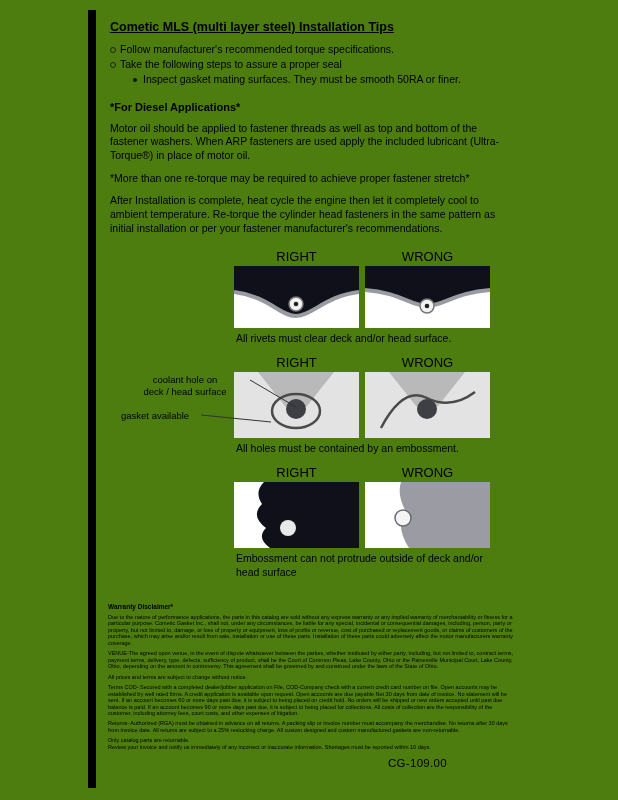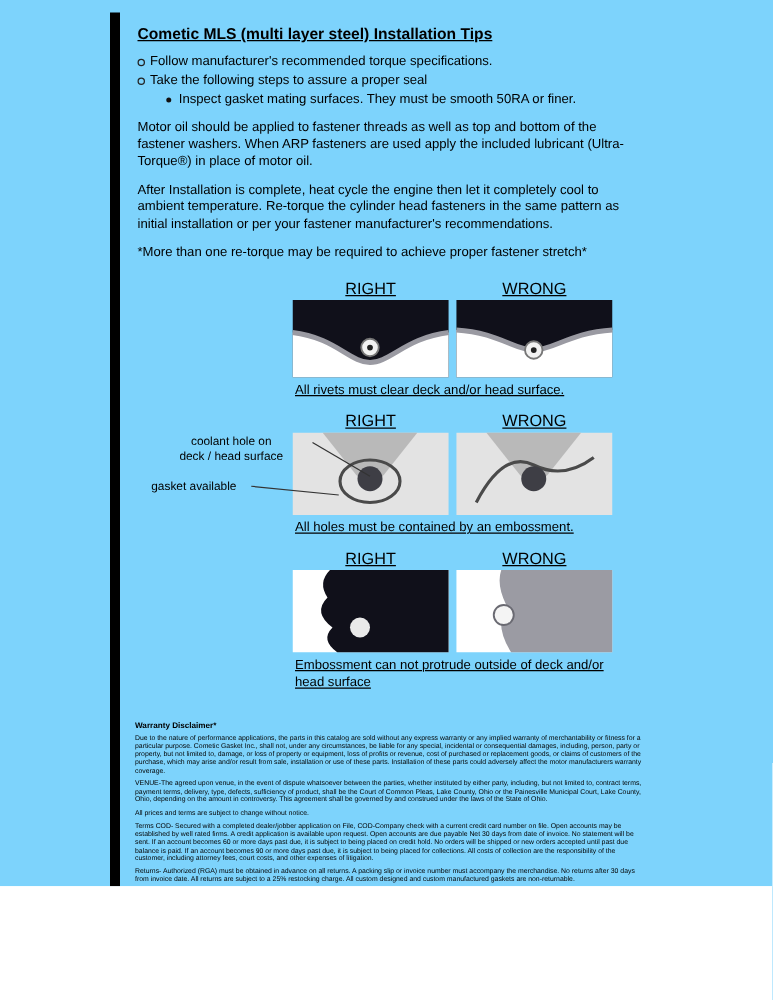--- a/index.html
+++ b/index.html
@@ -1,21 +1,21 @@
 <!DOCTYPE html>
 <html><head>
 <meta charset="utf-8">
 <style>
   * { box-sizing: border-box; }
   html, body { margin: 0; padding: 0; background: #ffffff; }
   .page {
     position: relative;
     width: 618px;
-    height: 709px;
-    background: #7dd3fc;
+    height: 800px;
+    background: #4d7c0f;
     font-family: "Liberation Sans", sans-serif;
     color: #000;
     overflow: hidden;
     padding-left: 32px;
   }
   .left-bar {
     position: absolute;
     left: 88px; top: 10px;
     width: 8px; height: 778px;
     background: #000;
@@ -47,21 +47,21 @@
     padding-left: 11px; position: relative;
   }
   .subtips > li::before {
     content: ""; position: absolute; left: 1px; top: 6px;
     width: 4px; height: 4px;
     background: #111; border-radius: 50%;
   }
   .diesel-heading { font-size: 11px; font-weight: bold; margin: 14px 0 0 2px; }
   .para { font-size: 10.5px; line-height: 1.3; margin: 9px 0 0 2px; }
 
-  .diagrams { position: relative; margin: 14px 0 0 126px; width: 256px; text-decoration: underline; }
+  .diagrams { position: relative; margin: 14px 0 0 126px; width: 256px; }
   .diagram-row { position: relative; }
   .rw-headers { display: flex; gap: 6px; }
   .rw-headers span { width: 125px; text-align: center; font-size: 13px; }
   .images { position: relative; display: flex; gap: 6px; margin-top: 2px; }
   .images svg { display: block; }
   .caption { font-size: 10.5px; line-height: 1.25; width: 252px; margin: 4px 0 10px 2px; }
 
   .ann { position: absolute; font-size: 9.5px; line-height: 1.25; color: #000; }
   .ann1 { left: -96px; top: 2px; width: 94px; }
   .ann1 span { display: block; text-align: center; }
@@ -92,23 +92,24 @@
     <div class="title">Cometic MLS (multi layer steel) Installation Tips</div>
 
     <ul class="tips">
       <li><span>Follow manufacturer's recommended torque specifications.</span></li>
       <li><span>Take the following steps to assure a proper seal</span></li>
     </ul>
     <ul class="subtips">
       <li><span>Inspect gasket mating surfaces.  They must be smooth 50RA or finer.</span></li>
     </ul>
 
+    <div class="diesel-heading">*For Diesel Applications*</div>
     <div class="para">Motor oil should be applied to fastener threads as well as top and bottom of the fastener washers. When ARP fasteners are used apply the included lubricant (Ultra-Torque®) in place of motor oil.</div>
+    <div class="para">*More than one re-torque may be required to achieve proper fastener stretch*</div>
     <div class="para">After Installation is complete, heat cycle the engine then let it completely cool to ambient temperature. Re-torque the cylinder head fasteners in the same pattern as initial installation or per your fastener manufacturer's recommendations.</div>
-    <div class="para">*More than one re-torque may be required to achieve proper fastener stretch*</div>
 
     <div class="diagrams">
 
       <div class="diagram-row">
         <div class="rw-headers">
           <span>RIGHT</span>
           <span>WRONG</span>
         </div>
         <div class="images">
           <svg width="125" height="62" viewBox="0 0 125 62">

